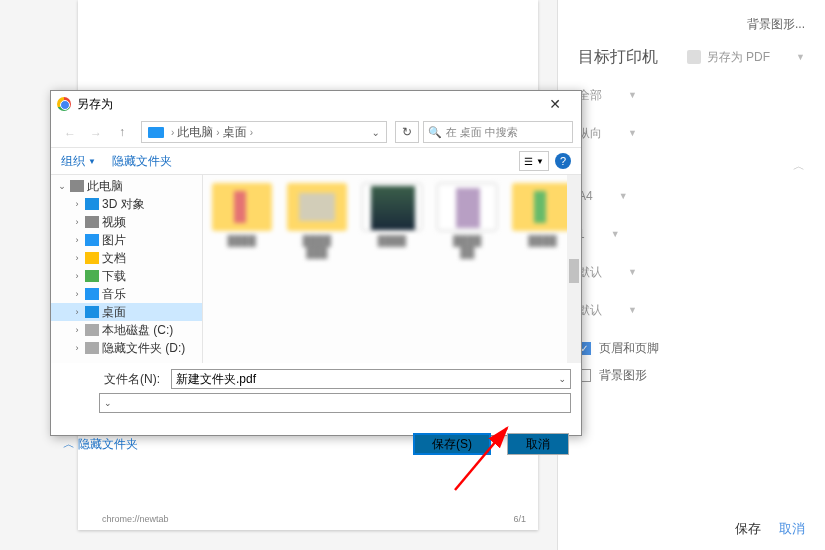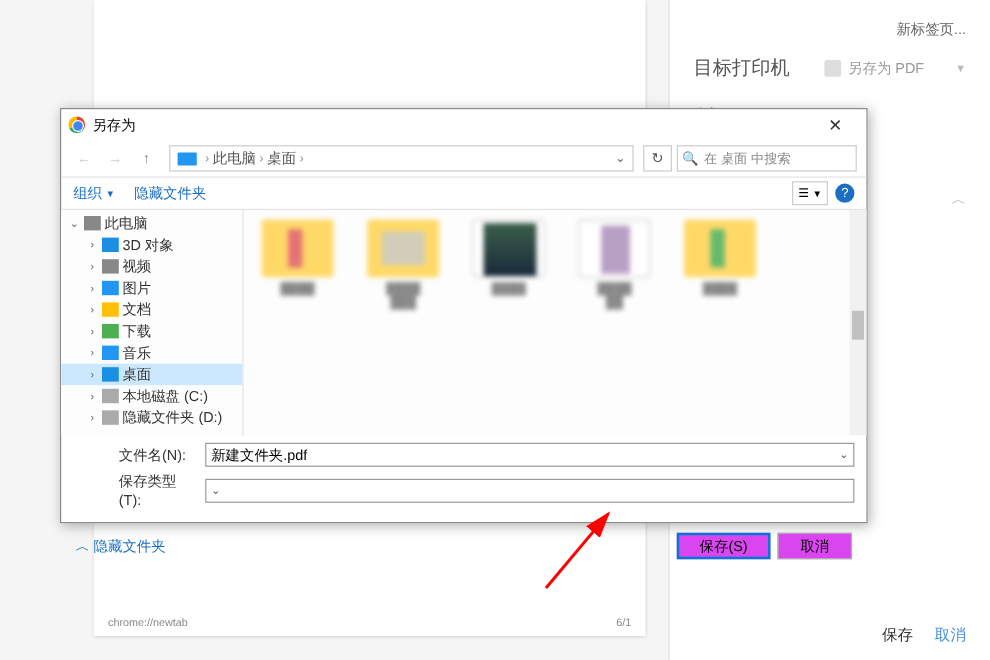--- a/index.html
+++ b/index.html
@@ -2,42 +2,42 @@
 <html><head>
 <meta charset="utf-8">
 <style>
 * { margin: 0; padding: 0; box-sizing: border-box; font-family: "Microsoft YaHei", "Segoe UI", sans-serif; }
 body { width: 825px; height: 550px; background: #f1f1f1; overflow: hidden; position: relative; }
 
 
 .bg-area { position: absolute; left: 0; top: 0; width: 825px; height: 550px; background: #f5f5f5; }
 .bg-page { position: absolute; left: 78px; top: 0; width: 460px; height: 530px; background: #fff; box-shadow: 0 1px 3px rgba(0,0,0,0.2); }
 .bg-page-header { font-size: 9px; color: #888; padding: 8px 12px; display: flex; justify-content: space-between; }
-.bg-page-footer { position: absolute; bottom: 6px; left: 12px; right: 12px; font-size: 9px; color: #888; display: flex; justify-content: space-between; }
+.bg-page-footer { position: absolute; bottom: 6px; left: 24px; right: 12px; font-size: 9px; color: #888; display: flex; justify-content: space-between; }
 
 
 .print-panel { position: absolute; right: 0; top: 0; width: 268px; height: 550px; background: #fff; border-left: 1px solid #e0e0e0; padding: 14px 20px; font-size: 12px; color: #333; }
 .print-panel h2 { font-size: 15px; font-weight: 500; margin-bottom: 2px; }
 .saving { position: absolute; right: 20px; top: 16px; font-size: 12px; color: #666; }
 .pp-row { display: flex; align-items: center; justify-content: space-between; min-height: 38px; border-bottom: 0; }
 .pp-label { color: #555; font-size: 16px; }
 .pp-value { color: #999; font-size: 12px; display: flex; align-items: center; gap: 6px; }
 .pp-value .chev { color: #bbb; font-size: 9px; margin-left: 20px; }
 .pp-pdf-icon { width: 14px; height: 14px; background: #ddd; display: inline-block; border-radius: 2px; }
 .pp-expand { text-align: right; color: #bbb; font-size: 12px; padding: 6px 0 2px; }
 .pp-check { display: flex; align-items: center; gap: 8px; font-size: 12px; color: #666; padding: 5px 0; }
 .pp-checkbox { width: 13px; height: 13px; border: 1px solid #999; display: inline-flex; align-items: center; justify-content: center; font-size: 10px; color: #4a90e2; }
 .pp-checkbox.checked { border-color: #4a90e2; background: #4a90e2; color: #fff; }
 .pp-group { margin-top: 6px; }
 .pp-footer { position: absolute; bottom: 12px; right: 20px; display: flex; gap: 18px; font-size: 13px; }
 .pp-btn-save { color: #333; cursor: pointer; }
 .pp-btn-cancel { color: #4a90e2; cursor: pointer; }
 
 
-.dialog { position: absolute; left: 50px; top: 90px; width: 673px; height: 346px; background: #fff; border: 1px solid #8a8a8a; box-shadow: 2px 2px 10px rgba(0,0,0,0.3); }
+.dialog { position: absolute; left: 50px; top: 90px; width: 532px; height: 346px; background: #fff; border: 1px solid #8a8a8a; box-shadow: 2px 2px 10px rgba(0,0,0,0.3); }
 .titlebar { height: 26px; display: flex; align-items: center; padding: 0 6px; font-size: 12px; }
 .titlebar .chrome-icon { width: 14px; height: 14px; border-radius: 50%; background: conic-gradient(#ea4335 0 120deg, #34a853 120deg 240deg, #fbbc05 240deg 360deg); position: relative; margin-right: 6px; }
 .titlebar .chrome-icon::after { content: ""; position: absolute; left: 3px; top: 3px; width: 8px; height: 8px; background: #4285f4; border-radius: 50%; border: 1px solid #fff; }
 .titlebar .close { margin-left: auto; width: 40px; text-align: center; font-size: 14px; color: #333; cursor: pointer; }
 
 .navbar { height: 30px; display: flex; align-items: center; padding: 0 8px; gap: 4px; font-size: 12px; color: #555; }
 .nav-btn { width: 22px; height: 22px; display: inline-flex; align-items: center; justify-content: center; color: #888; cursor: pointer; }
 .nav-btn.dis { color: #ccc; }
 .path-box { display: flex; align-items: center; border: 1px solid #ccc; height: 22px; flex: 1; margin: 0 4px; padding: 0 2px; }
 .path-box .pc-icon { width: 16px; height: 11px; background: #2196f3; margin: 0 4px; border-radius: 1px; }
@@ -80,48 +80,48 @@
 .folder-icon.f3::after { content:""; position:absolute; left:8px; top:2px; width:44px; height:44px; background:linear-gradient(#3b5f4a,#1a2a3a); }
 .folder-icon.f4 { background:#fff; border:1px solid #ccc; }
 .folder-icon.f4::after { content:""; position:absolute; left:18px; top:4px; width:24px; height:40px; background:#b89fc4; }
 .folder-icon.f5::after { content:""; position:absolute; left:22px; top:8px; width:12px; height:32px; background:#66bb6a; }
 .folder-label { font-size: 10px; color: #888; filter: blur(2px); line-height: 12px; height: 24px; overflow: hidden; }
 .scroll-track { position: absolute; right: 0; top: 0; bottom: 0; width: 14px; background: #f1f1f1; }
 .scroll-thumb { position: absolute; right: 2px; top: 84px; width: 10px; height: 24px; background: #c1c1c1; }
 
 .form-area { padding: 6px 10px 6px 48px; font-size: 12px; }
 .form-row { display: flex; align-items: center; margin-bottom: 4px; }
-.form-row label { width: 72px; text-align: left; padding-right: 6px; color: #333; }
+.form-row label { width: 72px; text-align: center; padding-right: 6px; color: #333; }
 .form-input { flex: 1; border: 1px solid #999; height: 20px; padding: 0 4px; font-size: 12px; display: flex; align-items: center; justify-content: space-between; }
 .form-input .dd { font-size: 9px; color: #555; }
 
 .dlg-footer { display: flex; align-items: center; padding: 10px 12px; font-size: 12px; }
 .hide-link { color: #1a6fc4; cursor: pointer; display: flex; align-items: center; gap: 3px; }
 .dlg-footer .spacer { flex: 1; }
-.dlg-btn { border: 1px solid #adadad; background: #d946ef; height: 22px; padding: 0 18px; font-size: 12px; margin-left: 6px; cursor: pointer; }
+.dlg-btn { border: 1px solid #adadad; background: #0369a1; height: 22px; padding: 0 18px; font-size: 12px; margin-left: 16px; cursor: pointer; }
 .dlg-btn.primary { border: 1px solid #0078d7; box-shadow: inset 0 0 0 1px #0078d7; }
 
 
 .arrow { position: absolute; left: 445px; top: 420px; width: 80px; height: 80px; pointer-events: none; }
 .arrow svg { overflow: visible; }
 </style>
 </head>
 <body>
 
 <div class="bg-area">
   <div class="bg-page">
     <div class="bg-page-footer">
       <span>chrome://newtab</span>
       <span>6/1</span>
     </div>
   </div>
 </div>
 
 <div class="print-panel">
-  <div class="saving">新标签页...</div>
+  <div class="saving">背景图形...</div>
 
   <div class="pp-row" style="margin-top:24px">
     <span class="pp-label">目标打印机</span>
     <span class="pp-value">
       <span class="pp-pdf-icon"></span>
       <span>另存为 PDF</span>
       <span class="chev">▼</span>
     </span>
   </div>
 
@@ -312,21 +312,20 @@
 
   <div class="form-area">
     <div class="form-row">
       <label>文件名(N):</label>
       <div class="form-input">
         <span>新建文件夹.pdf</span>
         <span class="dd">⌄</span>
       </div>
     </div>
     <div class="form-row">
-      <label>保存类型(T):</label>
       <div class="form-input">
         <span class="dd">⌄</span>
       </div>
     </div>
   </div>
 
   <div class="dlg-footer">
     <span class="hide-link">
       <span>︿</span>
       <span>隐藏文件夹</span>

